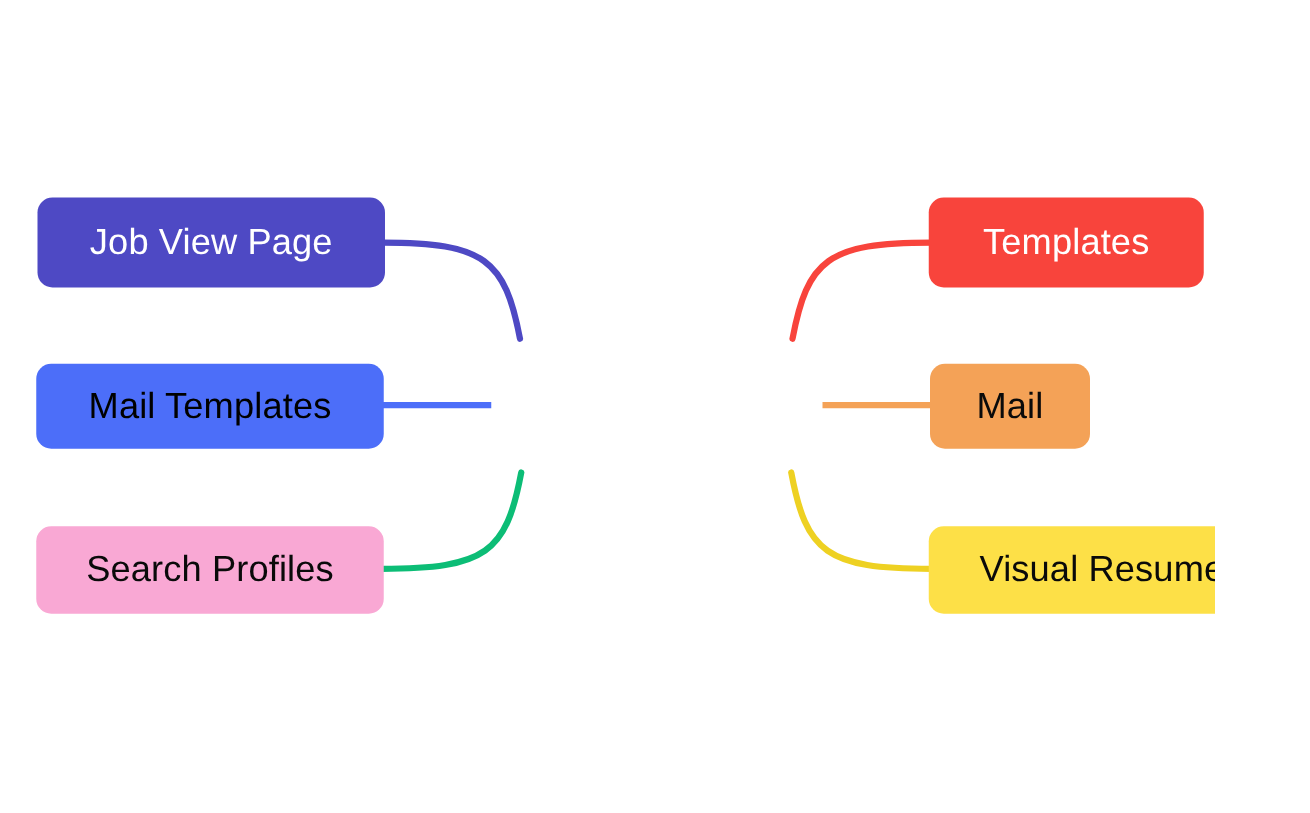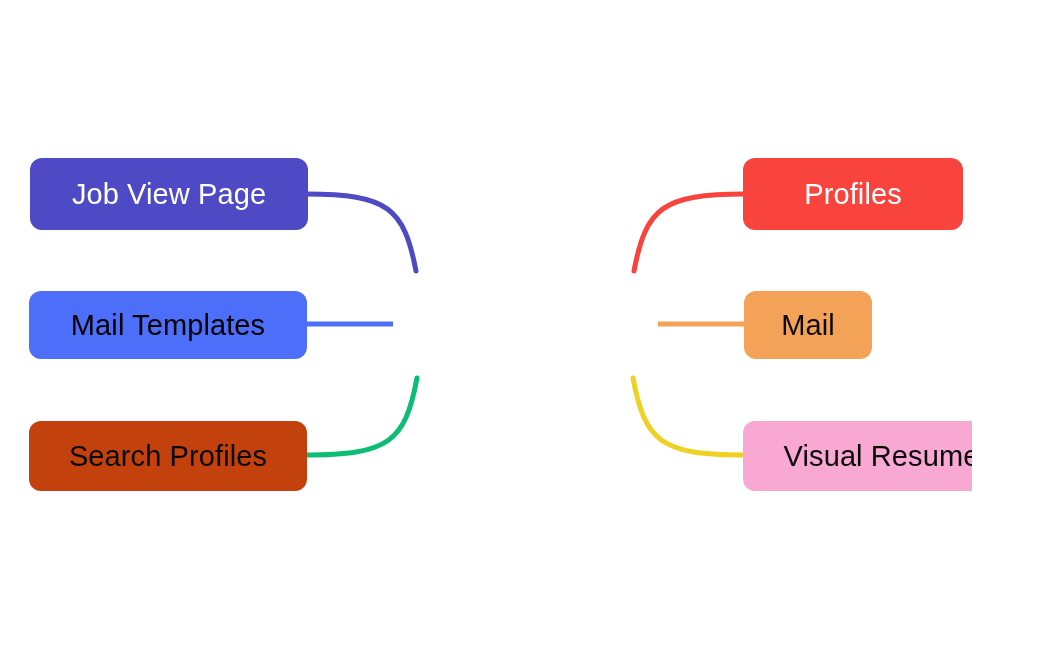--- a/index.html
+++ b/index.html
@@ -73,21 +73,21 @@
     width: 278px;
     height: 68px;
     background: #4c6ef9;
     color: #000000;
   }
   #node-search-profiles {
     left: 29px;
     top: 421px;
     width: 278px;
     height: 70px;
-    background: #c2410c;
+    background: #f9a8d4;
     color: #0a0a0a;
   }
   #node-dashboard {
     left: 743px;
     top: 158px;
     width: 220px;
     height: 72px;
     background: #f8443c;
     color: #ffffff;
   }
@@ -97,21 +97,21 @@
     width: 128px;
     height: 68px;
     background: #f4a257;
     color: #0a0a0a;
   }
   #node-visual-resume {
     left: 743px;
     top: 421px;
     width: 277px;
     height: 70px;
-    background: #f9a8d4;
+    background: #fde047;
     color: #0a0a0a;
   }
 </style>
 </head>
 <body>
 
 <div id="mindmap-canvas">
 
   <svg id="connector-layer" viewBox="0 0 1048 650" width="1048" height="650" aria-hidden="true">
 
@@ -135,21 +135,21 @@
   <div class="node branch" id="node-mail-templates">
     <span class="node-label">Mail Templates</span>
   </div>
 
   <div class="node branch" id="node-search-profiles">
     <span class="node-label">Search Profiles</span>
   </div>
 
 
   <div class="node branch" id="node-dashboard">
-    <span class="node-label">Profiles</span>
+    <span class="node-label">Templates</span>
   </div>
 
   <div class="node branch" id="node-jobs">
     <span class="node-label">Mail</span>
   </div>
 
   <div class="node branch" id="node-visual-resume">
     <span class="node-label">Visual Resume</span>
   </div>
 

